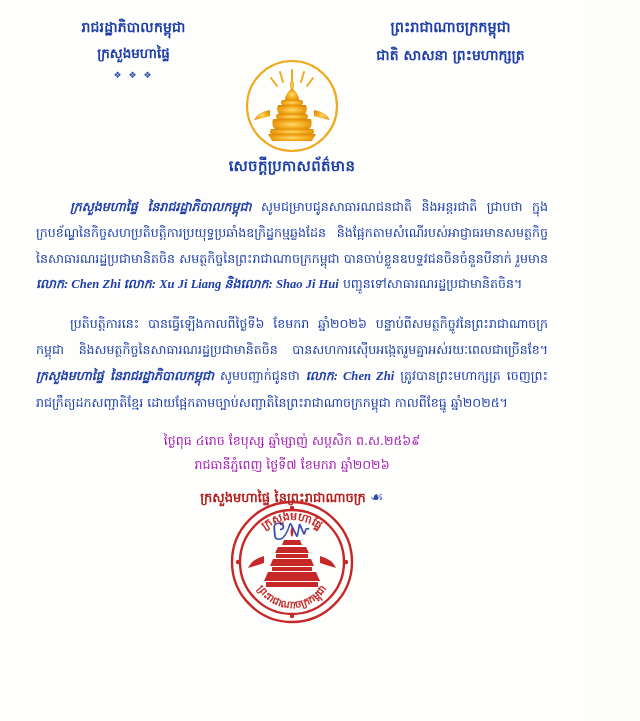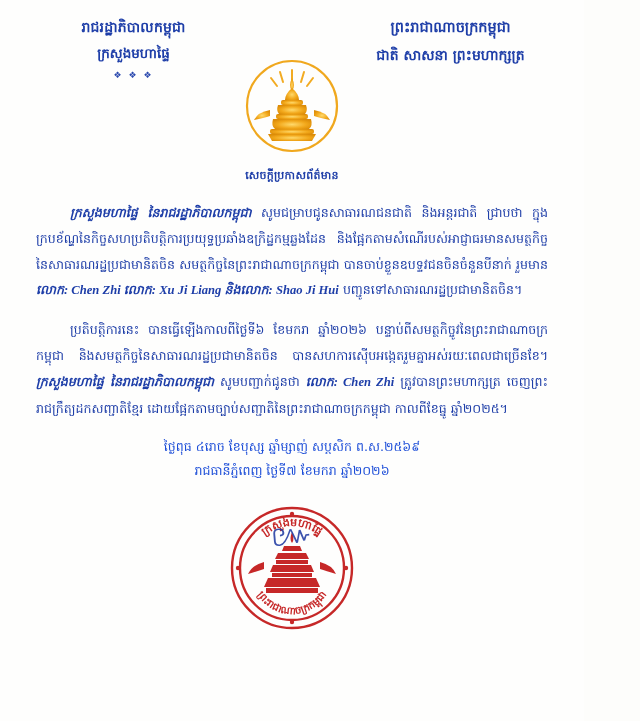--- a/index.html
+++ b/index.html
@@ -86,23 +86,23 @@
     transform: translateX(-50%);
     top: 58px;
     width: 96px;
     height: 96px;
   }
 
   
   .doc-title {
     text-align: center;
     color: #1e3ea8;
-    font-size: 11px;
-    font-weight: bold;
-    margin-top: 28px;
+    font-size: 15px;
+    font-weight: bold;
+    margin-top: 16px;
     letter-spacing: .3px;
   }
 
   .content {
     padding: 16px 36px 0 36px;
     color: #1e3ea8;
   }
   .para {
     font-size: 12.6px;
     line-height: 2.05;
@@ -122,21 +122,21 @@
     color: #1e3ea8;
   }
   .closing .flourish {
     color: #2b49ae;
     font-size: 15px;
   }
 
   
   .sig-block {
     text-align: center;
-    color: #1d4ed8;
+    color: #a21caf;
     font-size: 12.6px;
     line-height: 1.95;
   }
 
   .stamp-area {
     position: relative;
     height: 150px;
     margin-top: 2px;
   }
   .sig-title {
@@ -231,20 +231,24 @@
     <p class="para" id="para-1"><b>ក្រសួងមហាផ្ទៃ នៃរាជរដ្ឋាភិបាលកម្ពុជា</b><span> សូមជម្រាបជូនសាធារណជនជាតិ និងអន្តរជាតិ ជ្រាបថា ក្នុងក្របខ័ណ្ឌនៃកិច្ចសហប្រតិបត្តិការប្រយុទ្ធប្រឆាំងឧក្រិដ្ឋកម្មឆ្លងដែន និងផ្អែកតាមសំណើរបស់អាជ្ញាធរមានសមត្ថកិច្ចនៃសាធារណរដ្ឋប្រជាមានិតចិន សមត្ថកិច្ចនៃព្រះរាជាណាចក្រកម្ពុជា បានចាប់ខ្លួនឧបទ្ទវជនចិនចំនួនបីនាក់ រួមមាន </span><b class="latin">លោក: Chen Zhi លោក: Xu Ji Liang និងលោក: Shao Ji Hui</b><span> បញ្ជូនទៅសាធារណរដ្ឋប្រជាមានិតចិន។</span></p>
     <p class="para" id="para-2"><span>ប្រតិបត្តិការនេះ បានធ្វើឡើងកាលពីថ្ងៃទី៦ ខែមករា ឆ្នាំ២០២៦ បន្ទាប់ពីសមត្ថកិច្ចូវនៃព្រះរាជាណាចក្រកម្ពុជា និងសមត្ថកិច្ចនៃសាធារណរដ្ឋប្រជាមានិតចិន បានសហការស៊ើបអង្កេតរួមគ្នាអស់រយៈពេលជាច្រើនខែ។ </span><b>ក្រសួងមហាផ្ទៃ នៃរាជរដ្ឋាភិបាលកម្ពុជា</b><span> សូមបញ្ជាក់ជូនថា </span><b class="latin">លោក: Chen Zhi</b><span> ត្រូវបានព្រះមហាក្សត្រ ចេញព្រះរាជក្រឹត្យដកសញ្ជាតិខ្មែរ ដោយផ្អែកតាមច្បាប់សញ្ជាតិនៃព្រះរាជាណាចក្រកម្ពុជា កាលពីខែធ្នូ ឆ្នាំ២០២៥។</span></p>
 
 
     <div class="sig-block">
       <div>ថ្ងៃពុធ ៤រោច ខែបុស្ស ឆ្នាំម្សាញ់ សប្តសិក ព.ស.២៥៦៩</div>
       <div>រាជធានីភ្នំពេញ ថ្ងៃទី៧ ខែមករា ឆ្នាំ២០២៦</div>
     </div>
 
     <div class="stamp-area">
+      <div class="sig-title">
+        <span>ក្រសួងមហាផ្ទៃ នៃព្រះរាជាណាចក្រ</span>
+        <span class="swirl">☙</span>
+      </div>
 
       <div class="stamp">
         <svg width="128" height="128" viewBox="0 0 128 128">
           <g fill="none" stroke="#c62828" stroke-width="2.4">
             <circle cx="64" cy="64" r="60"></circle>
             <circle cx="64" cy="64" r="52"></circle>
           </g>
 
           <g fill="#c62828">
             <circle cx="64" cy="10" r="2.2"></circle>

